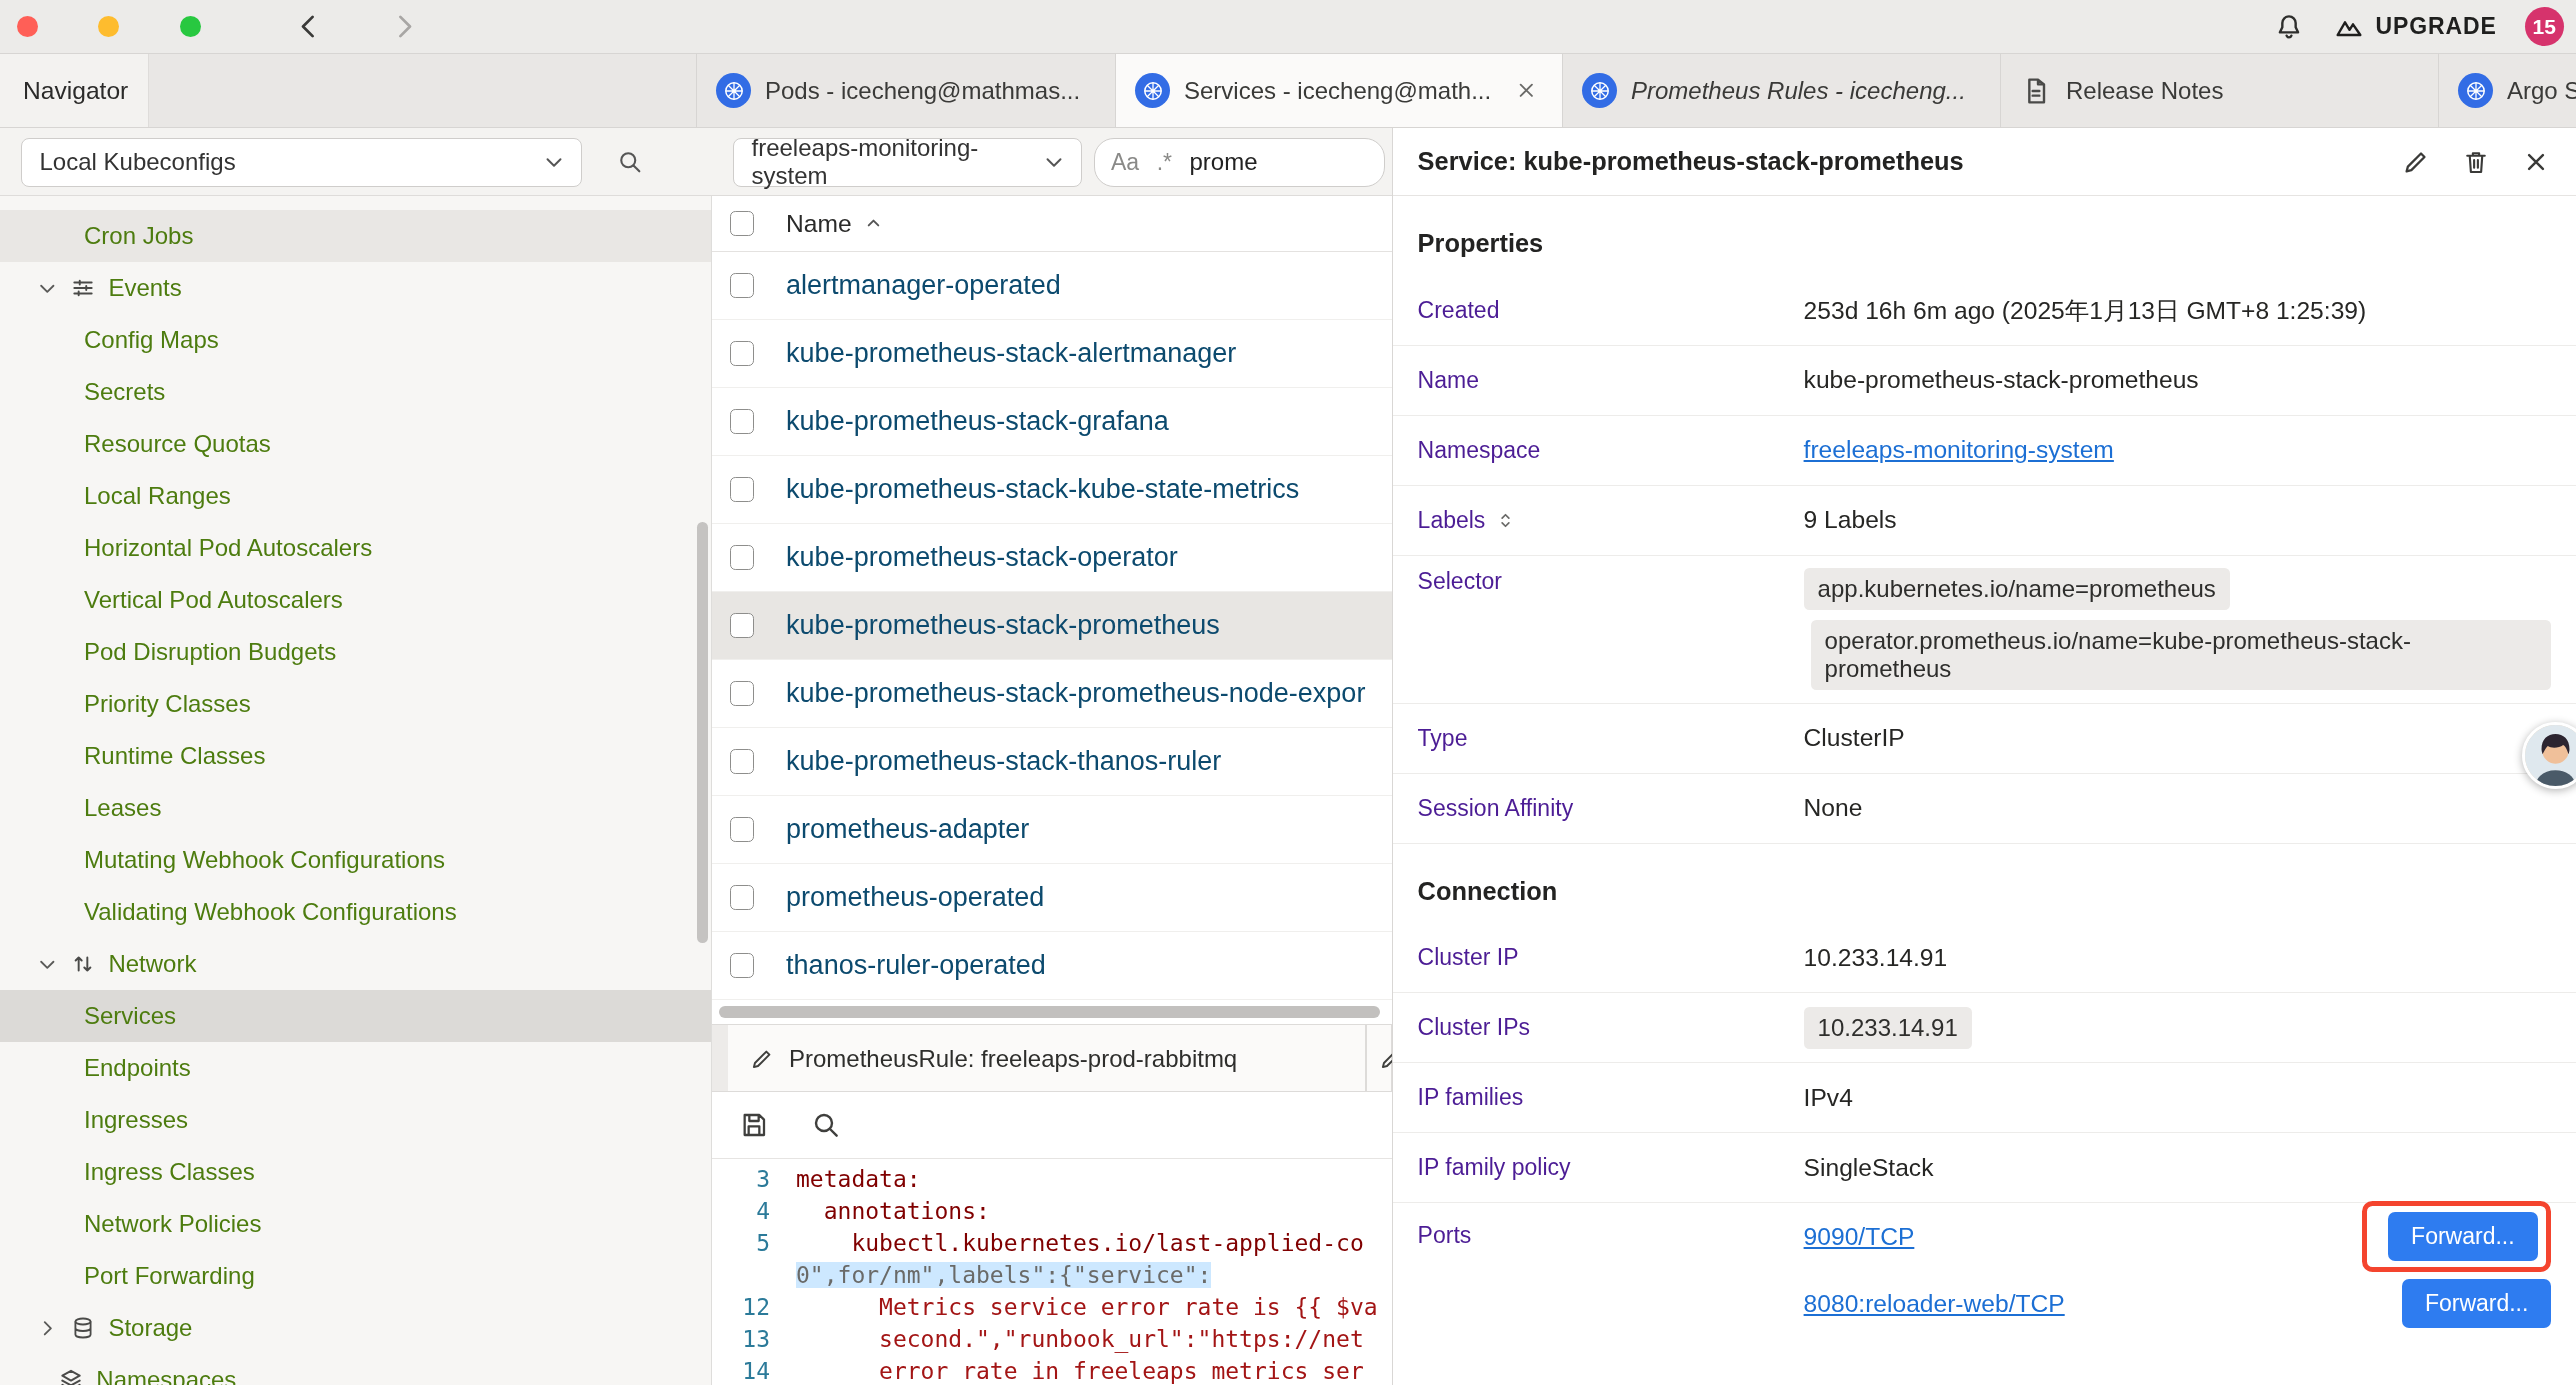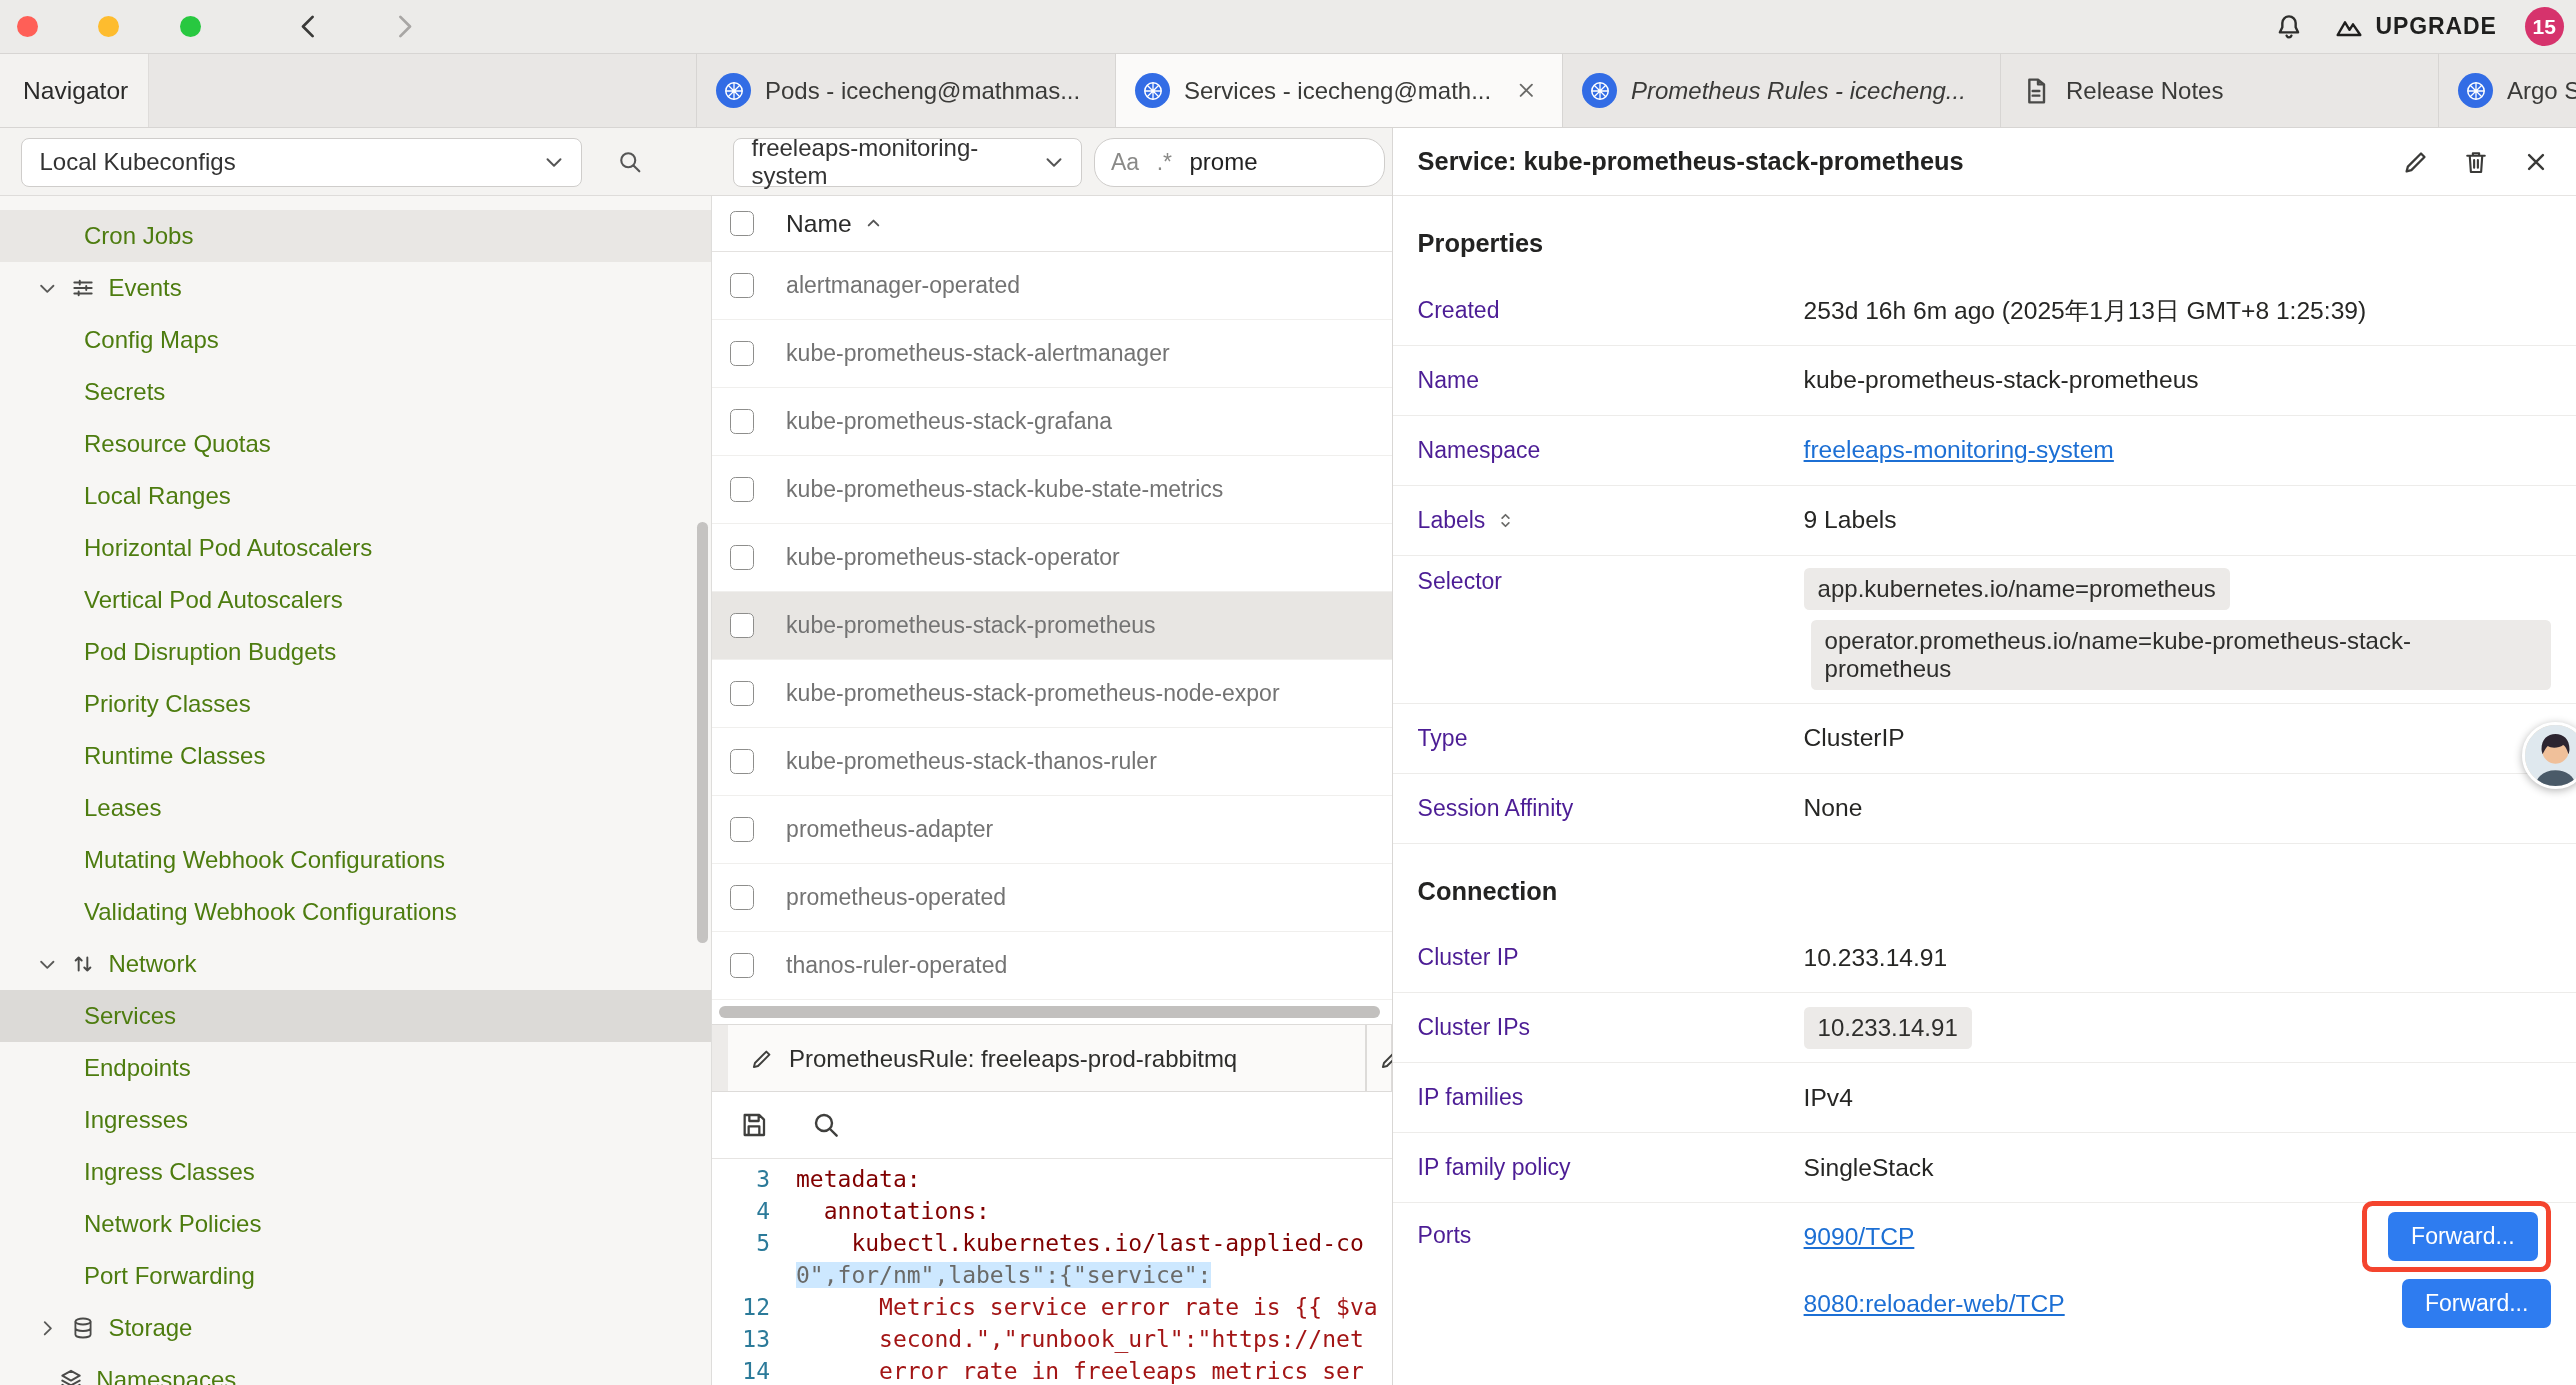--- a/index.html
+++ b/index.html
@@ -75,21 +75,21 @@
   
   #middle { position:absolute; left:712px; top:196px; width:680px; height:1189px; background:#fff; }
   #table-header { position:absolute; left:0; top:0; right:0; height:56px;
     border-bottom:0.9px solid #e4e2e0; display:flex; align-items:center; font-size:24.6px; }
   .cbx { width:24.6px; height:24.6px; border:1.8px solid #8e8e8c; border-radius:5.3px; background:#fff;
     margin:0 32px 0 17.5px; flex:none; }
   #name-col { color:#2b2b2a; }
   #sort-caret { width:23px; height:23px; color:#555; margin-left:10.5px; }
   #service-rows { position:absolute; left:0; top:56px; right:0; }
   .svc-row { height:68px; display:flex; align-items:center; border-bottom:0.9px solid #f0efed;
-    font-size:23px; color:#737373; white-space:nowrap; overflow:hidden; }
+    font-size:27px; color:#0c4a6e; white-space:nowrap; overflow:hidden; }
   .svc-row.selected { background:#e8e6e3; }
   #hscroll { position:absolute; left:7px; top:810px; right:12.3px; height:12.3px; border-radius:6.1px;
     background:#c2c0be; }
   #rule-tabs { position:absolute; left:0; top:828px; right:0; height:68px; background:#edebe9;
     border-top:0.9px solid #dddbd9; border-bottom:0.9px solid #dddbd9; display:flex; overflow:hidden; }
   .rule-tab { height:68px; display:flex; align-items:center; gap:14px; padding:0 21px;
     background:#fbfaf9; border-right:0.9px solid #dddbd9; font-size:24px; color:#2e2e2c;
     white-space:nowrap; }
   #rule-tab-main { margin-left:16px; width:638px; }
   #rule-tab-sliver { width:26px; border-left:0.9px solid #dddbd9; padding:0 0 0 10.5px; }

